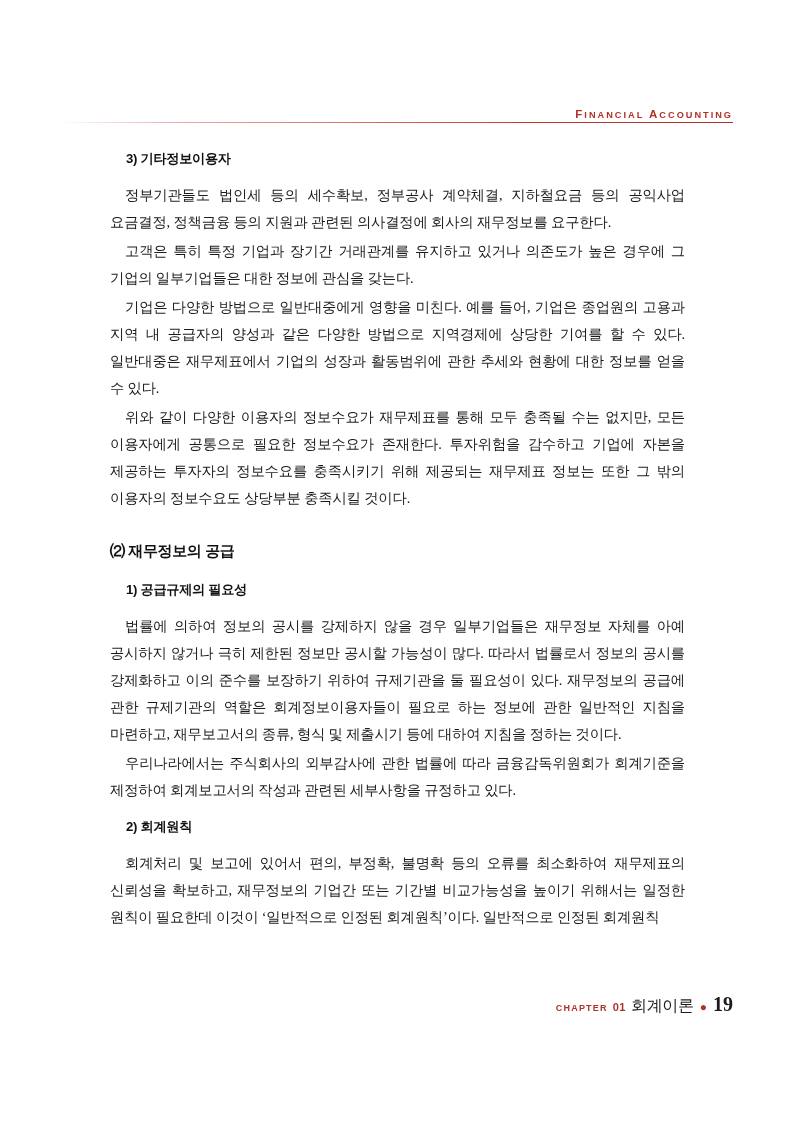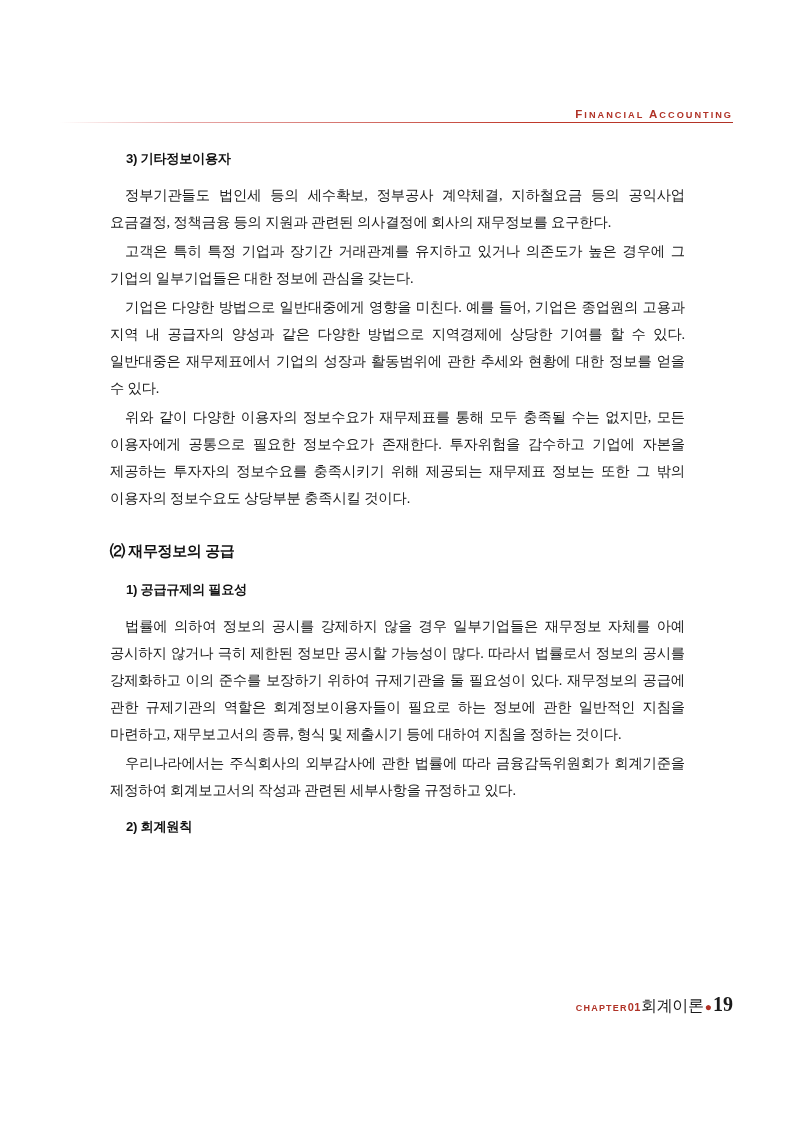--- a/index.html
+++ b/index.html
@@ -105,20 +105,21 @@
   }
   .gap-med { height: 12px; }
 
   
   .footer {
     position: absolute;
     right: 60px;
     bottom: 105px;
     display: flex;
     align-items: baseline;
+    gap: 5px;
     white-space: nowrap;
     margin-left: 12px;
   }
   .footer-chapter {
     font-family: "Liberation Sans", sans-serif;
     font-size: 9px;
     font-weight: bold;
     letter-spacing: 1.2px;
     color: #b03226;
   }
@@ -175,20 +176,21 @@
 
     <h3 class="h-sub">1) 공급규제의 필요성</h3>
 
     <p class="body">법률에 의하여 정보의 공시를 강제하지 않을 경우 일부기업들은 재무정보 자체를 아예 공시하지 않거나 극히 제한된 정보만 공시할 가능성이 많다. 따라서 법률로서 정보의 공시를 강제화하고 이의 준수를 보장하기 위하여 규제기관을 둘 필요성이 있다. 재무정보의 공급에 관한 규제기관의 역할은 회계정보이용자들이 필요로 하는 정보에 관한 일반적인 지침을 마련하고, 재무보고서의 종류, 형식 및 제출시기 등에 대하여 지침을 정하는 것이다.</p>
     <p class="body">우리나라에서는 주식회사의 외부감사에 관한 법률에 따라 금융감독위원회가 회계기준을 제정하여 회계보고서의 작성과 관련된 세부사항을 규정하고 있다.</p>
 
     <div class="gap-med"></div>
 
     <h3 class="h-sub">2) 회계원칙</h3>
 
+    <p class="body">회계처리 및 보고에 있어서 편의, 부정확, 불명확 등의 오류를 최소화하여 재무제표의 신뢰성을 확보하고, 재무정보의 기업간 또는 기간별 비교가능성을 높이기 위해서는 일정한 원칙이 필요한데 이것이 ‘일반적으로 인정된 회계원칙’이다. 일반적으로 인정된 회계원칙</p>
 
   </div>
 
   <div class="footer">
     <span class="footer-chapter">CHAPTER</span>
     <span class="footer-num">01</span>
     <span class="footer-label">회계이론</span>
     <span class="footer-dot">●</span>
     <span class="footer-page">19</span>
   </div>

